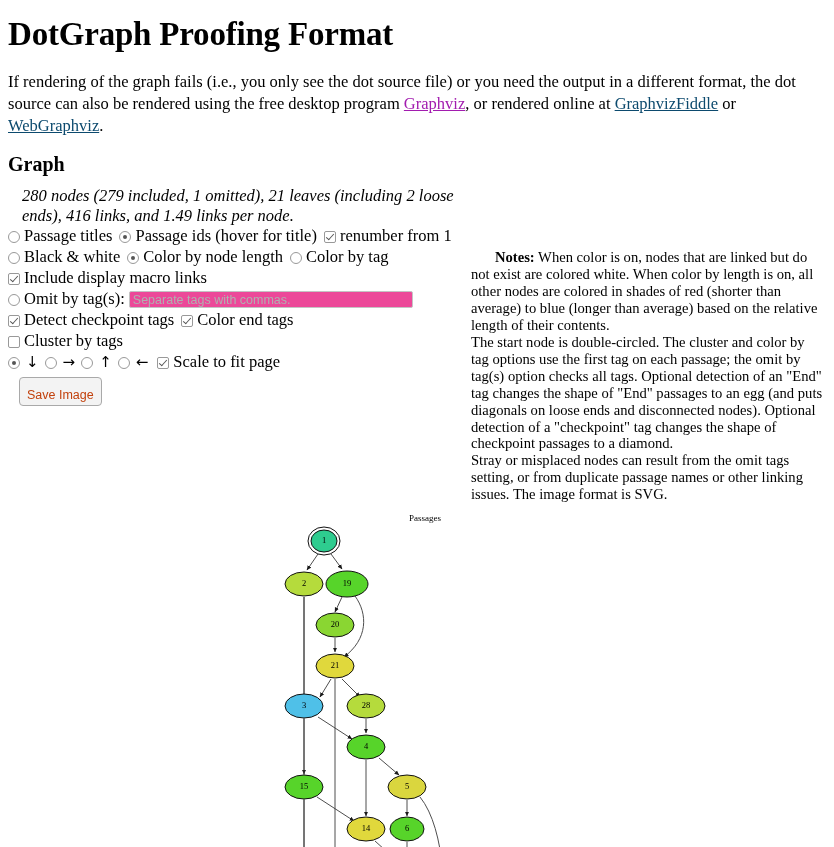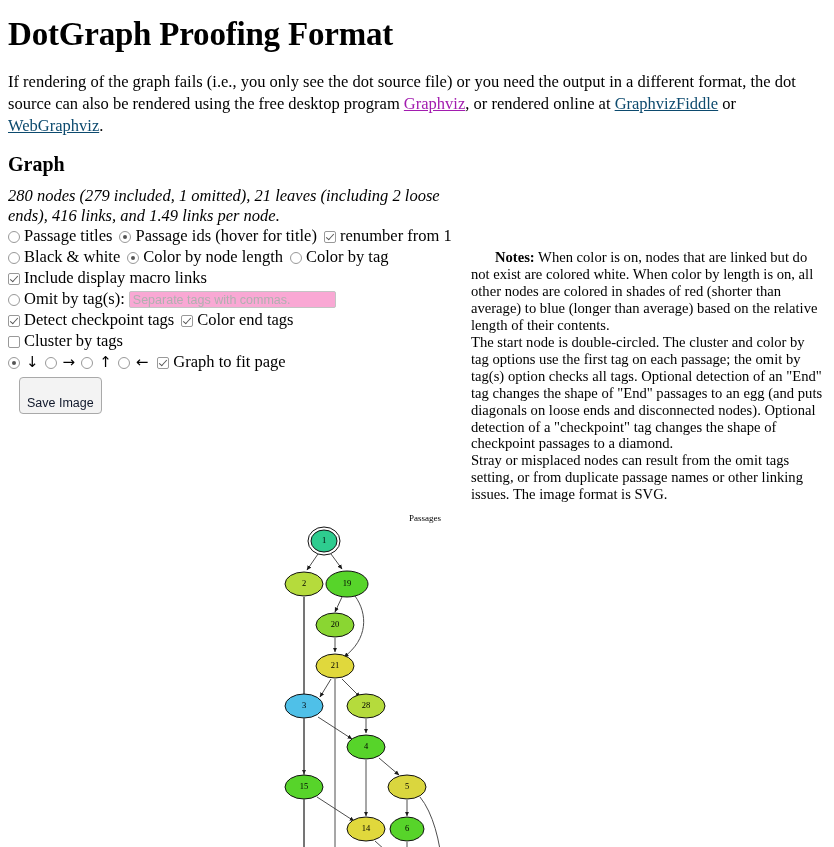--- a/index.html
+++ b/index.html
@@ -55,21 +55,21 @@
     margin-top: 4px;
   }
   .controls {
     width: 455px;
     flex: 0 0 455px;
     font-size: 16.5px;
   }
   .summary {
     font-style: italic;
     line-height: 1.18;
-    margin: 0 0 1px 0;
+    margin: 0 0 1px 14px;
     font-size: 16.5px;
   }
   .ctl-row {
     display: flex;
     align-items: center;
     line-height: 1.15;
     margin: 0;
     height: 21px;
     white-space: nowrap;
   }
@@ -108,52 +108,52 @@
     width: 3px;
     height: 7px;
     border: solid #555;
     border-width: 0 1.5px 1.5px 0;
     transform: rotate(42deg);
   }
   .gap-s { width: 4px; flex: 0 0 4px; }
   .gap-m { width: 7px; flex: 0 0 7px; }
 
   input.tagfield {
-    width: 207px;
+    width: 284px;
     height: 17px;
     box-sizing: border-box;
     font-family: "Liberation Sans", sans-serif;
     font-size: 12.5px;
     color: #000;
     border: 1px solid #c4c4c4;
     border-radius: 2px;
     padding: 1px 3px;
-    background: #f9a8d4;
+    background: #ec4899;
     outline: none;
   }
   input.tagfield::placeholder { color: #b0b0b0; }
 
   .arrow-glyph {
     font-family: "DejaVu Sans", sans-serif;
     font-size: 15px;
     line-height: 1;
     display: inline-block;
     padding: 0 2px;
   }
 
   button.save {
     font-family: "Liberation Sans", sans-serif;
     font-size: 12.5px;
-    padding: 18px 7px 3px 7px;
+    padding: 10px 7px 3px 7px;
     margin-top: 4px;
     margin-left: 11px;
     border: 1px solid #a9a9a9;
     border-radius: 4px;
     background: #f3f3f3;
-    color: #0f172a;
+    color: #c2410c;
     cursor: pointer;
   }
 
   .notes {
     flex: 1 1 auto;
     padding-top: 63px;
     padding-left: 8px;
     font-size: 14.6px;
     line-height: 1.16;
     max-width: 368px;
@@ -271,21 +271,21 @@
         <span class="radio"></span>
         <span class="gap-s"></span>
         <span class="arrow-glyph">↑</span>
         <span class="gap-s"></span>
         <span class="radio"></span>
         <span class="gap-s"></span>
         <span class="arrow-glyph">←</span>
         <span class="gap-m"></span>
         <span class="checkbox on"></span>
         <span class="gap-s"></span>
-        <span class="lbl">Graph to fit page</span>
+        <span class="lbl">Scale to fit page</span>
       </div>
 
       <button class="save">Save Image</button>
     </div>
 
     <div class="notes">
       <p><b>Notes:</b><span> When color is on, nodes that are linked but do not exist are colored white. When color by length is on, all other nodes are colored in shades of red (shorter than average) to blue (longer than average) based on the relative length of their contents.</span></p>
       <p>The start node is double-circled. The cluster and color by tag options use the first tag on each passage; the omit by tag(s) option checks all tags. Optional detection of an "End" tag changes the shape of "End" passages to an egg (and puts diagonals on loose ends and disconnected nodes). Optional detection of a "checkpoint" tag changes the shape of checkpoint passages to a diamond.</p>
       <p>Stray or misplaced nodes can result from the omit tags setting, or from duplicate passage names or other linking issues. The image format is SVG.</p>
     </div>

